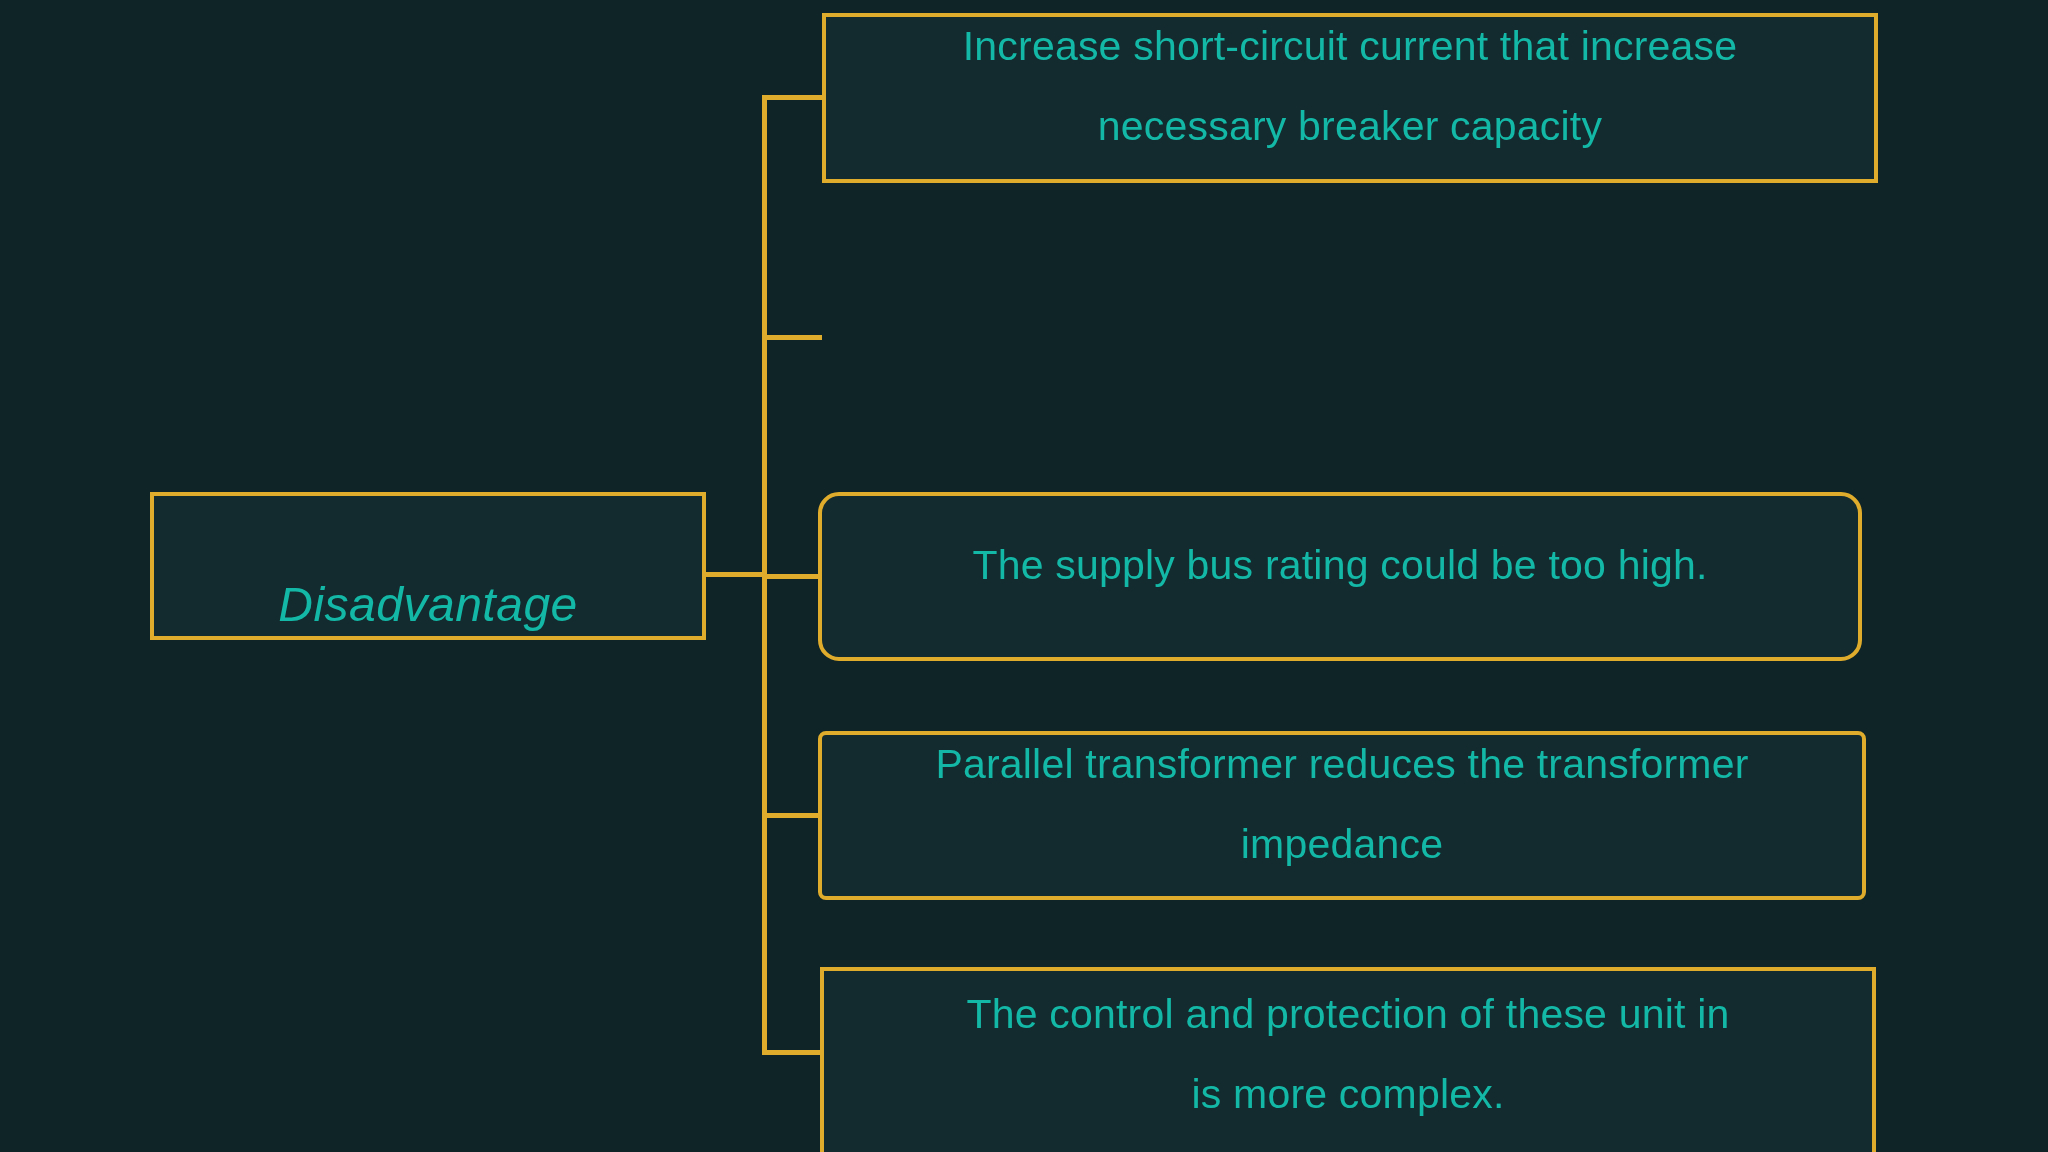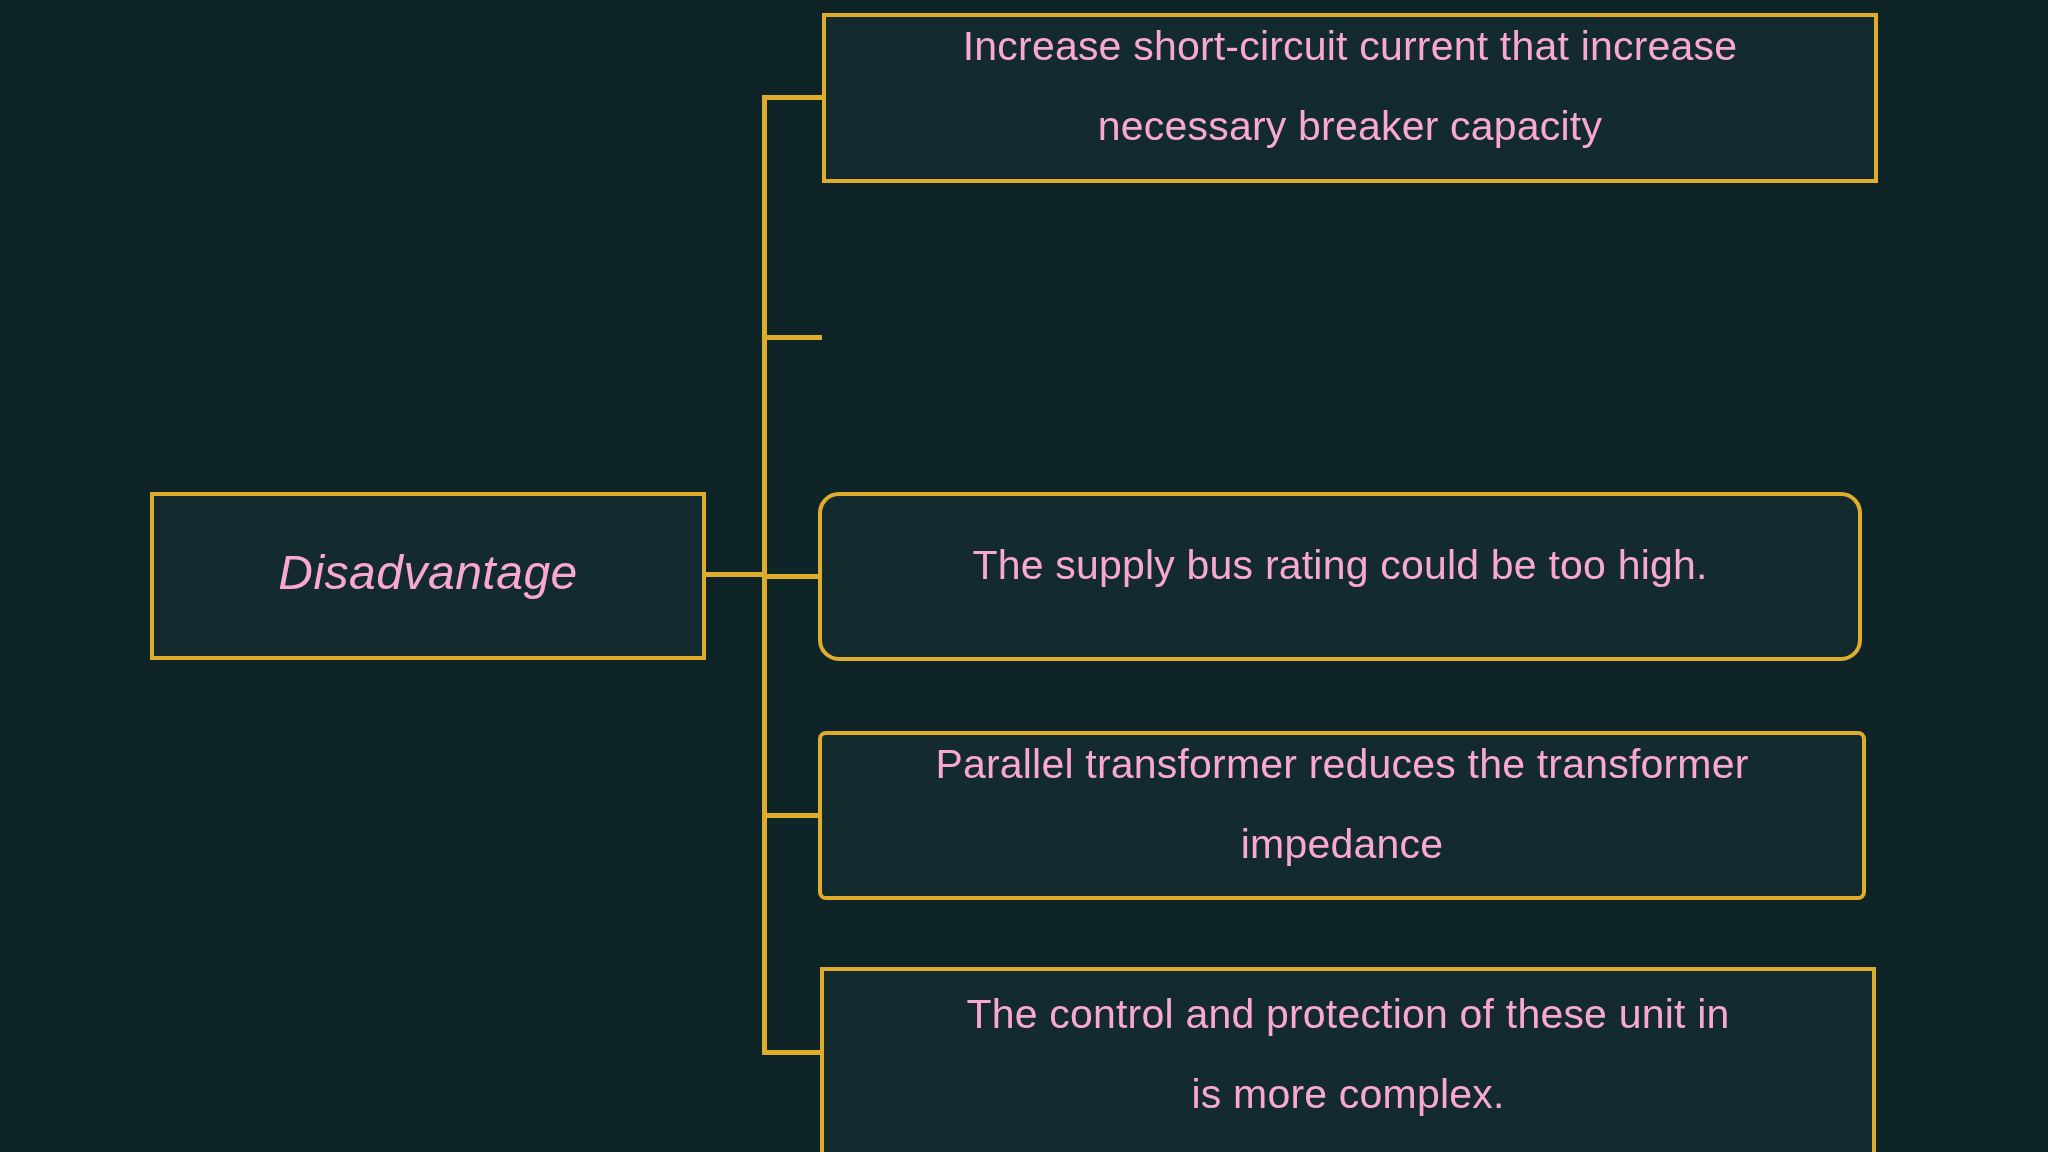--- a/index.html
+++ b/index.html
@@ -19,30 +19,31 @@
     position: absolute;
     box-sizing: border-box;
     border: 4px solid #e0ac2b;
     background: #132b2e;
     display: flex;
     align-items: center;
     justify-content: center;
     text-align: center;
   }
   .node .label {
-    color: #f9a8d4;
+    color: #14b8a6;
     white-space: pre-line;
     transform: translateY(-12px);
   }
   
   #root-box {
     left: 150px;
     top: 492px;
     width: 556px;
-    height: 168px;
+    height: 148px;
+    align-items: flex-end;
   }
   #root-box .label {
     font-style: italic;
     font-size: 48px;
     letter-spacing: 0.5px;
     transform: translateY(-4px);
   }
   
   .branch .label {
     font-size: 41px;

